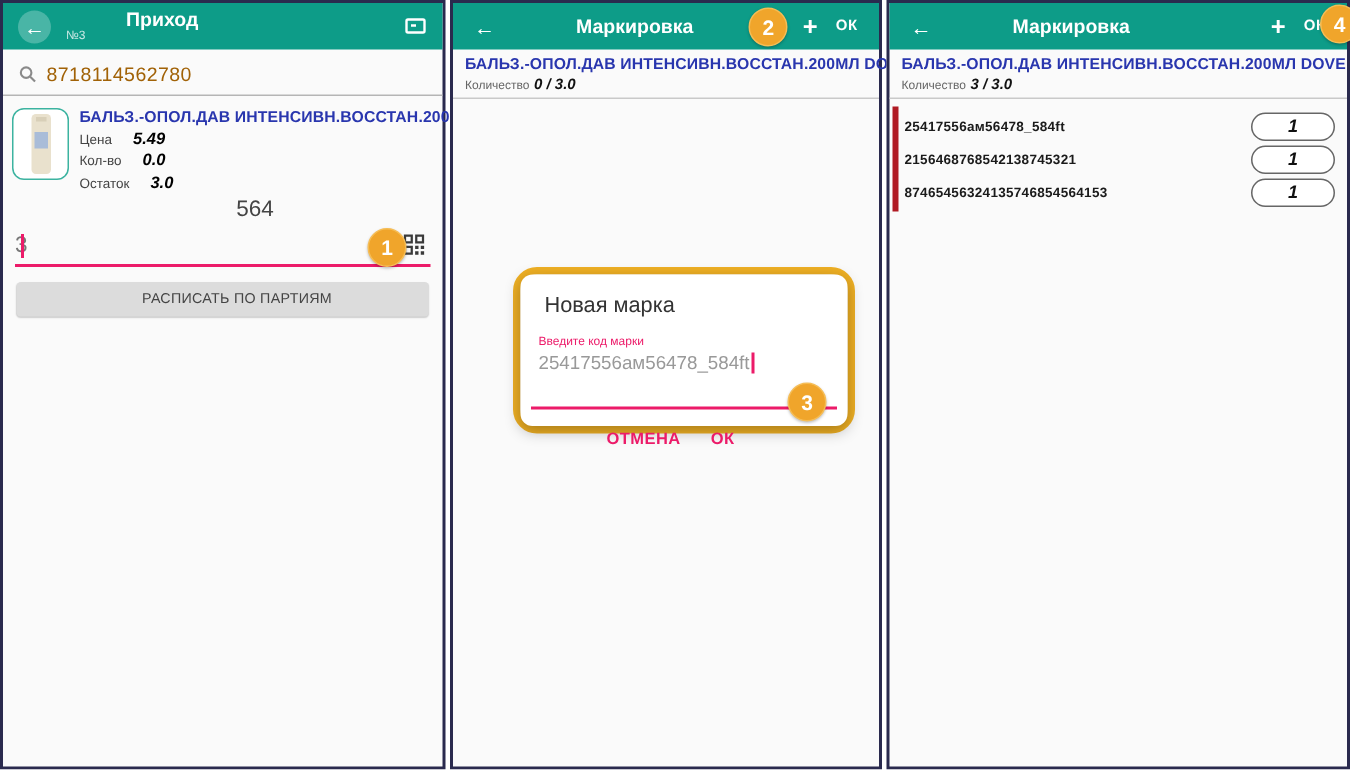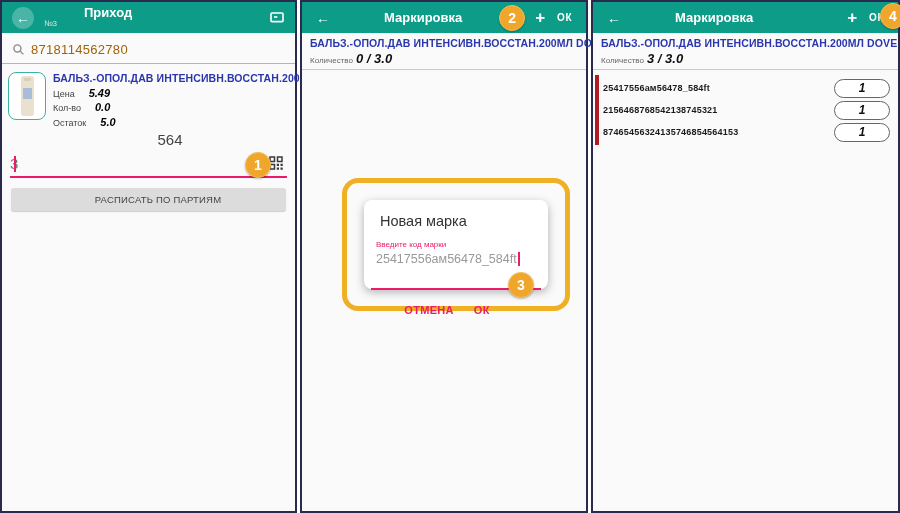--- a/index.html
+++ b/index.html
@@ -45,25 +45,25 @@
   .caret { width:2px; height:16px; background:#ec1b69; margin-left:-26px; }
   .qricon { position:absolute; right:2px; bottom:4px; width:18px; height:18px; }
   .badge1 { position:absolute; right:16px; bottom:-2px; }
   .batchbtn { margin:10px 9px 0 9px; background:#dcdcdc; border:none; border-radius:3px; height:23px;
               font-size:9.5px; color:#444; font-family:inherit; letter-spacing:.2px; box-shadow:0 1px 1px rgba(0,0,0,.18);padding-left:19px; }
 
   
   .strip { padding:4px 8px 3px 8px; border-bottom:1px solid #c9c9c9; }
   .strip .pname { font-size:10.5px; }
   .striprow { margin-top:2px; font-size:8px; color:#666; }
-  .striprow b { font-size:13px; font-style:italic; color:#111; margin-left:3px; }
-
-  
-  .dialog-wrap { position:absolute; left:40px; top:176px; width:228px; height:133px;
-                 border:5px solid #efb024; border-radius:16px; padding:17px; background:transparent; }
+  .striprow b { font-size:10px; font-style:italic; color:#111; margin-left:3px; }
+
+  
+  .dialog-wrap { position:absolute; left:40px; top:176px; width:228px; height:111px;
+                 border:5px solid #efb024; border-radius:16px; padding:0; background:transparent; }
   .dialog { background:#fff; border-radius:8px; width:100%; height:100%; box-shadow:0 3px 10px rgba(0,0,0,.3);
             position:relative; padding-top:13px; }
   .dlg-title { font-size:14.5px; color:#333; margin-left:16px; }
   .dlg-label { font-size:8px; color:#ec1b69; margin:11px 0 0 12px; }
   .dlg-value { font-size:12.5px; color:#999; margin:3px 0 0 12px; display:flex; align-items:center; }
   .dlg-value .caret { height:14px; margin-left:1px; }
   .dlg-line { height:2px; background:#ec1b69; margin:22px 7px 0 7px; }
   .dlg-actions { display:flex; justify-content:center; gap:20px; padding:14px 18px 0 0; }
   .dlg-actions span { font-size:11px; font-weight:bold; color:#ec1b69; letter-spacing:.3px; }
   .badge3 { position:absolute; right:14px; top:72px; }
@@ -115,21 +115,21 @@
     </div>
 
     <div class="product">
       <div class="thumb">
           <div class="bottle"></div>
         </div>
       <div class="pinfo">
         <div class="pname">БАЛЬЗ.-ОПОЛ.ДАВ ИНТЕНСИВН.ВОССТАН.200МЛ DOVE</div>
         <div class="prow"><span>Цена</span><b>5.49</b></div>
         <div class="prow"><span>Кол-во</span><b>0.0</b></div>
-        <div class="prow"><span>Остаток</span><b>5.0</b></div>
+        <div class="prow"><span>Остаток</span><b>3.0</b></div>
         <div class="pcode">564</div>
       </div>
     </div>
 
     <div class="qtyrow">
       <input class="qtyinput" value="3" style="">
       <span class="caret"></span>
       <div class="badge badge1">1</div>
       <span class="qricon">
         <svg width="18" height="18" viewBox="0 0 24 24" fill="#3a3a3a">

